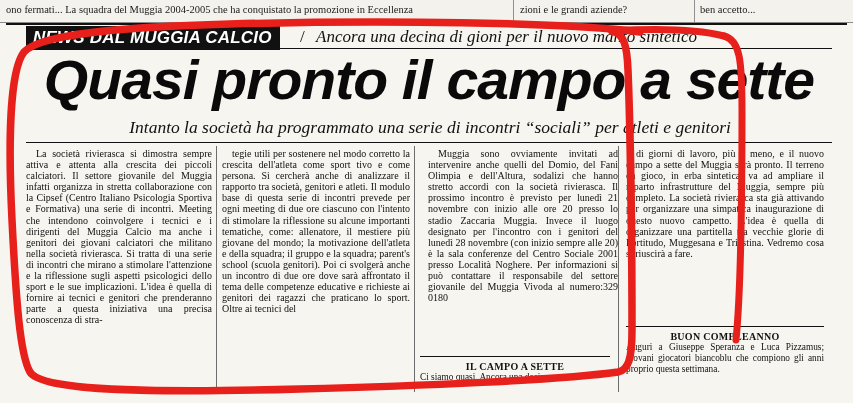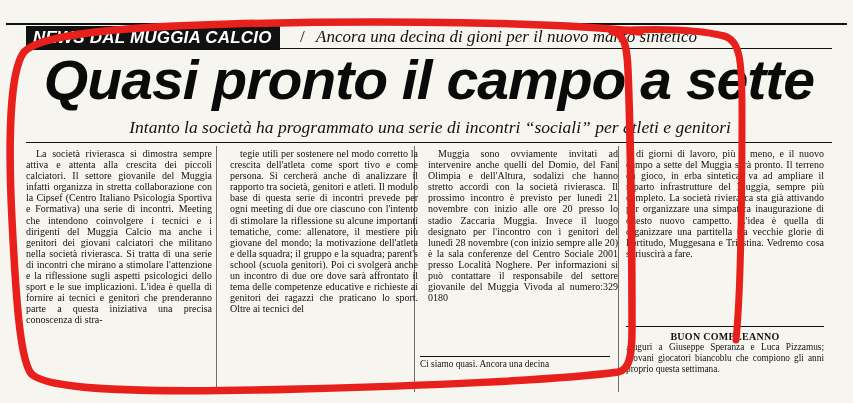--- a/index.html
+++ b/index.html
@@ -128,21 +128,21 @@
     top: 0;
     font-size: 10px;
     line-height: 11.1px;
     text-align: justify;
     color: #101010;
     hyphens: auto;
   }
   .col p { margin: 0; text-indent: 10px; }
   .col p.first { text-indent: 10px; }
   .c1 { left: 0;   width: 186px; }
-  .c2 { left: 204px; width: 188px; }
+  .c2 { left: 196px; width: 188px; }
   .c3 { left: 402px; width: 190px; }
   .c4 { left: 600px; width: 198px; }
 
   .vdiv {
     position: absolute;
     top: -2px; width: 0; height: 246px;
     border-left: 1px solid #6d6d6d;
   }
   .vdiv1 { left: 190px; }
   .vdiv2 { left: 388px; }
@@ -184,20 +184,27 @@
     left: 0; top: 0;
     width: 853px; height: 403px;
     pointer-events: none;
   }
 </style>
 </head>
 <body>
 
 <div id="page">
 
+  <div class="topstrip">
+    <div class="vr" style="left:513px;"></div>
+    <div class="vr" style="left:694px;"></div>
+    <div class="col c1">ono fermati... La squadra del Muggia 2004-2005 che ha conquistato la promozione in Eccellenza</div>
+    <div class="col c2">zioni e le grandi aziende?</div>
+    <div class="col c3">ben accetto...</div>
+  </div>
 
   <div class="headerband">
     <div class="hb-rule-top"></div>
     <div class="hb-black">NEWS DAL MUGGIA CALCIO</div>
     <div class="hb-slash">/</div>
     <div class="hb-sub">Ancora una decina di gioni per il nuovo manto sintetico</div>
     <div class="hb-rule-bottom"></div>
   </div>
 
   <div class="headline">Quasi pronto il campo a sette</div>
@@ -221,20 +228,21 @@
     <div class="col c3">
       <p>Muggia sono ovviamente invitati ad intervenire anche quelli del Domio, del Fani Olimpia e dell'Altura, sodalizi che hanno stretto accordi con la società rivierasca. Il prossimo incontro è previsto per lunedì 21 novembre con inizio alle ore 20 presso lo stadio Zaccaria Muggia. Invece il luogo designato per l'incontro con i genitori del lunedì 28 novembre (con inizio sempre alle 20) è la sala conferenze del Centro Sociale 2001 presso Località Noghere. Per informazioni si può contattare il responsabile del settore giovanile del Muggia Vivoda al numero:329 0180</p>
     </div>
 
     <div class="col c4">
       <p>di giorni di lavoro, più o meno, e il nuovo campo a sette del Muggia sarà pronto. Il terreno da gioco, in erba sintetica, va ad ampliare il reparto infrastrutture del Muggia, sempre più completo. La società rivierasca sta già attivando per organizzare una simpatica inaugurazione di questo nuovo campetto. L'idea è quella di organizzare una partitella tra vecchie glorie di Fortitudo, Muggesana e Triestina. Vedremo cosa si riuscirà a fare.</p>
     </div>
 
     <div class="campoasette">
       <div class="boxrule"></div>
+      <div class="boxtitle">IL CAMPO A SETTE</div>
       <div class="boxbody">Ci siamo quasi. Ancora una decina</div>
     </div>
 
     <div class="compleanno">
       <div class="boxrule"></div>
       <div class="boxtitle">BUON COMPLEANNO</div>
       <div class="boxbody">Auguri a Giuseppe Speranza e Luca Pizzamus; giovani giocatori biancoblu che compiono gli anni proprio questa settimana.</div>
     </div>
   </div>
 

